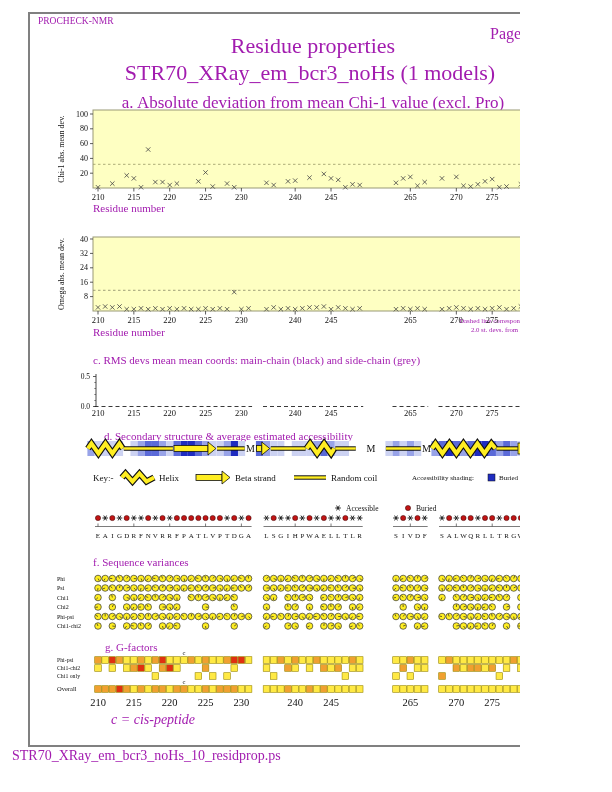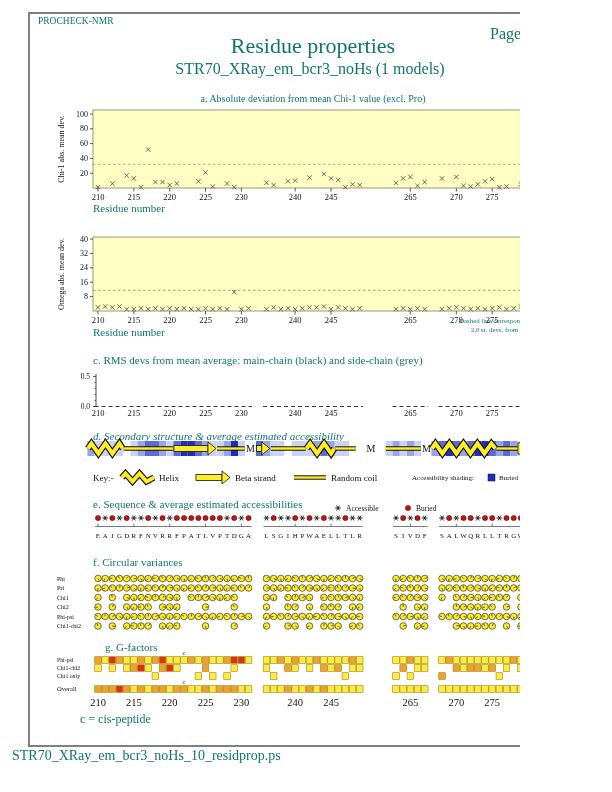--- a/index.html
+++ b/index.html
@@ -1,60 +1,59 @@
 <!DOCTYPE html>
 <html><head>
 <meta charset="utf-8">
 <style>
   html,body{margin:0;padding:0;background:#fff;}
   .page{position:relative;width:520px;height:792px;background:#fff;overflow:hidden;
-        font-family:"Liberation Serif","DejaVu Serif",serif;color:#0f766e;}
+        font-family:"Liberation Serif","DejaVu Serif",serif;color:#a21caf;}
   .frame{position:absolute;left:28px;top:12px;width:555px;height:731px;border:2px solid #808080;}
   .abs{position:absolute;}
   .hdr{left:38px;top:16px;font-size:9.5px;}
   .pagenum{left:490px;top:25px;width:70px;font-size:16px;}
   .title{left:93px;top:33px;width:440px;text-align:center;font-size:22px;}
-  .subtitle{left:60px;top:60px;width:500px;text-align:center;font-size:16px;}
-  .ct{font-size:10px;}
+  .subtitle{left:60px;top:60px;width:500px;text-align:center;font-size:22px;}
+  .ct{font-size:17px;}
   .ctL{font-size:11px;}
   .t-a{left:93px;top:93px;width:440px;text-align:center;}
   .t-b{left:93px;top:220px;width:440px;text-align:center;}
   .t-c{left:93px;top:354px;}
-  .t-d{left:93px;top:430px;font-style:italic;}
+  .t-d{left:104px;top:430px;}
   .t-e{left:93px;top:498px;}
   .t-f{left:93px;top:556px;}
   .t-g{left:93px;top:641px;margin-left:12px;}
   .xlab{width:440px;text-align:left;font-size:11px;}
   .xlab-a{left:93px;top:202px;}
   .xlab-b{left:93px;top:326px;}
   .bnote{left:400px;width:133px;text-align:right;font-size:6.8px;line-height:8.5px;}
   .bn1{top:317px;} .bn2{top:326px;}
-  .cisnote{left:80px;top:712px;font-size:12px;}
+  .cisnote{left:111px;top:712px;font-size:14px;font-style:italic;}
   .footer{left:12px;top:748px;font-size:14px;}
   svg#cv{position:absolute;left:0;top:0;}
 </style>
 </head>
 <body>
 
 <div class="page">
   <div class="frame"></div>
   <div class="abs hdr">PROCHECK-NMR</div>
   <div class="abs pagenum">Page  4</div>
   <div class="abs title">Residue properties</div>
   <div class="abs subtitle">STR70_XRay_em_bcr3_noHs (1 models)</div>
 
   <div class="abs ct t-a">a. Absolute deviation from mean Chi-1 value (excl. Pro)</div>
   <div class="abs xlab xlab-a">Residue number</div>
   <div class="abs xlab xlab-b">Residue number</div>
   <div class="abs bnote bn1">Dashed line corresponds to</div>
   <div class="abs bnote bn2">2.0 st. devs. from ideal</div>
-  <div class="abs ctL t-c">c. RMS devs from mean average: main-chain (black) and side-chain (grey)</div>
+  <div class="abs ctL t-c">c. RMS devs mean mean coords: main-chain (black) and side-chain (grey)</div>
   <div class="abs ctL t-d">d. Secondary structure &amp; average estimated accessibility</div>
-  <div class="abs ctL t-e">e. Sequence &amp; average estimated accessibilities</div>
-  <div class="abs ctL t-f">f. Circular variances</div>
+  <div class="abs ctL t-f">f. Sequence variances</div>
   <div class="abs ctL t-g">g. G-factors</div>
   <div class="abs cisnote">c = cis-peptide</div>
 
   <svg id="cv" width="612" height="792" viewBox="0 0 612 792">
       <g>
         <rect x="93" y="110" width="440" height="78" fill="#feffc2" stroke="#999977" stroke-width="1"></rect>
         <line x1="90" y1="173.2" x2="93" y2="173.2" stroke="#333" stroke-width="0.8"></line>
         <text x="88" y="175.79999999999998" font-size="8" text-anchor="end" font-family="&quot;Liberation Serif&quot;,&quot;DejaVu Serif&quot;,serif" fill="#111">20</text>
         <line x1="90" y1="158.4" x2="93" y2="158.4" stroke="#333" stroke-width="0.8"></line>
         <text x="88" y="161" font-size="8" text-anchor="end" font-family="&quot;Liberation Serif&quot;,&quot;DejaVu Serif&quot;,serif" fill="#111">40</text>

